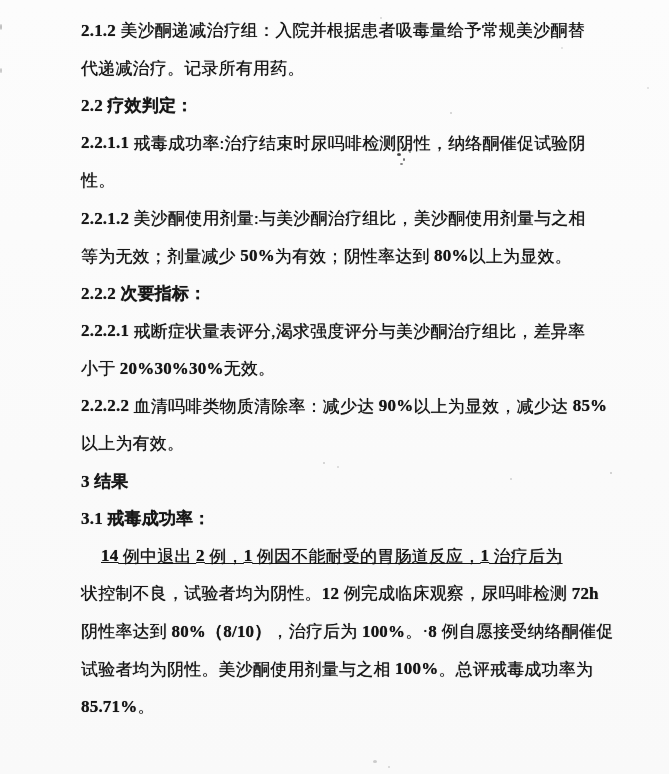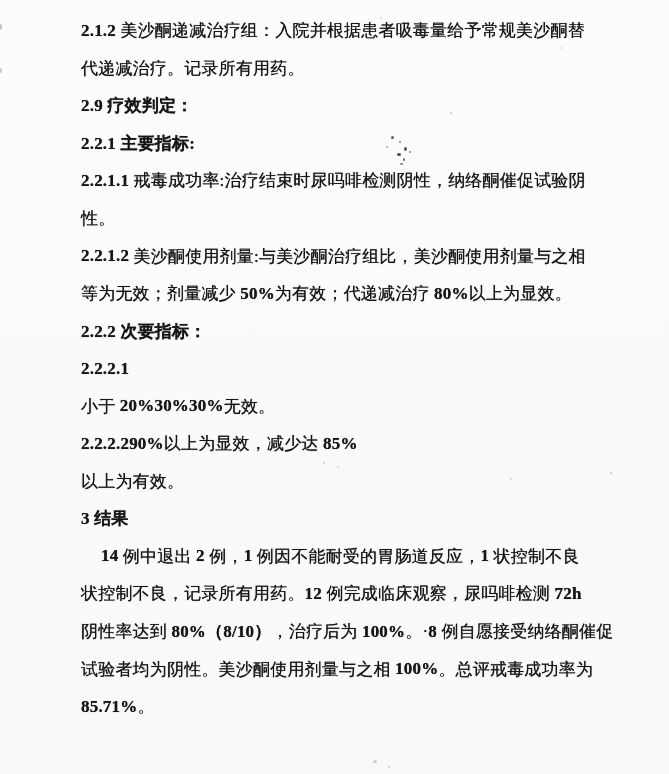--- a/index.html
+++ b/index.html
@@ -39,34 +39,34 @@
     border-radius: 50%;
   }
 </style>
 </head>
 <body>
 
 <div class="page">
   <div class="text-block">
       <div class="line"><span class="seg bold">2.1.2</span><span class="seg"> 美沙酮递减治疗组：入院并根据患者吸毒量给予常规美沙酮替</span></div>
       <div class="line"><span class="seg">代递减治疗。记录所有用药。</span></div>
-      <div class="line"><span class="seg bold">2.9 疗效判定：</span></div>
-      <div class="line"><span class="seg bold">2.2.1 主要指标:</span></div>
+      <div class="line"><span class="seg bold">2.2 疗效判定：</span></div>
       <div class="line"><span class="seg bold">2.2.1.1</span><span class="seg"> 戒毒成功率:治疗结束时尿吗啡检测阴性，纳络酮催促试验阴</span></div>
       <div class="line"><span class="seg">性。</span></div>
       <div class="line"><span class="seg bold">2.2.1.2</span><span class="seg"> 美沙酮使用剂量:与美沙酮治疗组比，美沙酮使用剂量与之相</span></div>
-      <div class="line"><span class="seg">等为无效；剂量减少 </span><span class="seg bold">50%</span><span class="seg">为有效；代递减治疗 </span><span class="seg bold">80%</span><span class="seg">以上为显效。</span></div>
+      <div class="line"><span class="seg">等为无效；剂量减少 </span><span class="seg bold">50%</span><span class="seg">为有效；阴性率达到 </span><span class="seg bold">80%</span><span class="seg">以上为显效。</span></div>
       <div class="line"><span class="seg bold">2.2.2 次要指标：</span></div>
-      <div class="line"><span class="seg bold">2.2.2.1</span></div>
+      <div class="line"><span class="seg bold">2.2.2.1</span><span class="seg"> 戒断症状量表评分,渴求强度评分与美沙酮治疗组比，差异率</span></div>
       <div class="line"><span class="seg">小于 </span><span class="seg bold">20%</span><span class="seg bold">30%</span><span class="seg bold">30%</span><span class="seg">无效。</span></div>
-      <div class="line"><span class="seg bold">2.2.2.2</span><span class="seg bold">90%</span><span class="seg">以上为显效，减少达 </span><span class="seg bold">85%</span></div>
+      <div class="line"><span class="seg bold">2.2.2.2</span><span class="seg"> 血清吗啡类物质清除率：减少达 </span><span class="seg bold">90%</span><span class="seg">以上为显效，减少达 </span><span class="seg bold">85%</span></div>
       <div class="line"><span class="seg">以上为有效。</span></div>
       <div class="line"><span class="seg bold">3 结果</span></div>
-      <div class="line" style="padding-left: 20px;"><span class="seg bold">14</span><span class="seg"> 例中退出 </span><span class="seg bold">2</span><span class="seg"> 例，</span><span class="seg bold">1</span><span class="seg"> 例因不能耐受的胃肠道反应，</span><span class="seg bold">1</span><span class="seg"> 状控制不良</span></div>
-      <div class="line"><span class="seg">状控制不良，记录所有用药。</span><span class="seg bold">12</span><span class="seg"> 例完成临床观察，尿吗啡检测 </span><span class="seg bold">72h</span></div>
+      <div class="line"><span class="seg bold">3.1 戒毒成功率：</span></div>
+      <div class="line" style="padding-left: 20px; text-decoration: underline;"><span class="seg bold">14</span><span class="seg"> 例中退出 </span><span class="seg bold">2</span><span class="seg"> 例，</span><span class="seg bold">1</span><span class="seg"> 例因不能耐受的胃肠道反应，</span><span class="seg bold">1</span><span class="seg"> 治疗后为</span></div>
+      <div class="line"><span class="seg">状控制不良，试验者均为阴性。</span><span class="seg bold">12</span><span class="seg"> 例完成临床观察，尿吗啡检测 </span><span class="seg bold">72h</span></div>
       <div class="line"><span class="seg">阴性率达到 </span><span class="seg bold">80%（8/10）</span><span class="seg">，治疗后为 </span><span class="seg bold">100%</span><span class="seg">。·</span><span class="seg bold">8</span><span class="seg"> 例自愿接受纳络酮催促</span></div>
       <div class="line"><span class="seg">试验者均为阴性。美沙酮使用剂量与之相 </span><span class="seg bold">100%</span><span class="seg">。总评戒毒成功率为</span></div>
       <div class="line"><span class="seg bold">85.71%</span><span class="seg">。</span></div>
     </div>
   <div class="artifacts">
       <div class="speck" style="left: 391px; top: 136px; width: 3px; height: 3px; opacity: 0.75;"></div>
       <div class="speck" style="left: 399px; top: 141px; width: 2px; height: 2px; opacity: 0.6;"></div>
       <div class="speck" style="left: 404px; top: 147px; width: 3px; height: 4px; opacity: 0.8;"></div>
       <div class="speck" style="left: 397px; top: 153px; width: 4px; height: 3px; opacity: 0.85;"></div>
       <div class="speck" style="left: 403px; top: 158px; width: 2px; height: 3px; opacity: 0.7;"></div>

